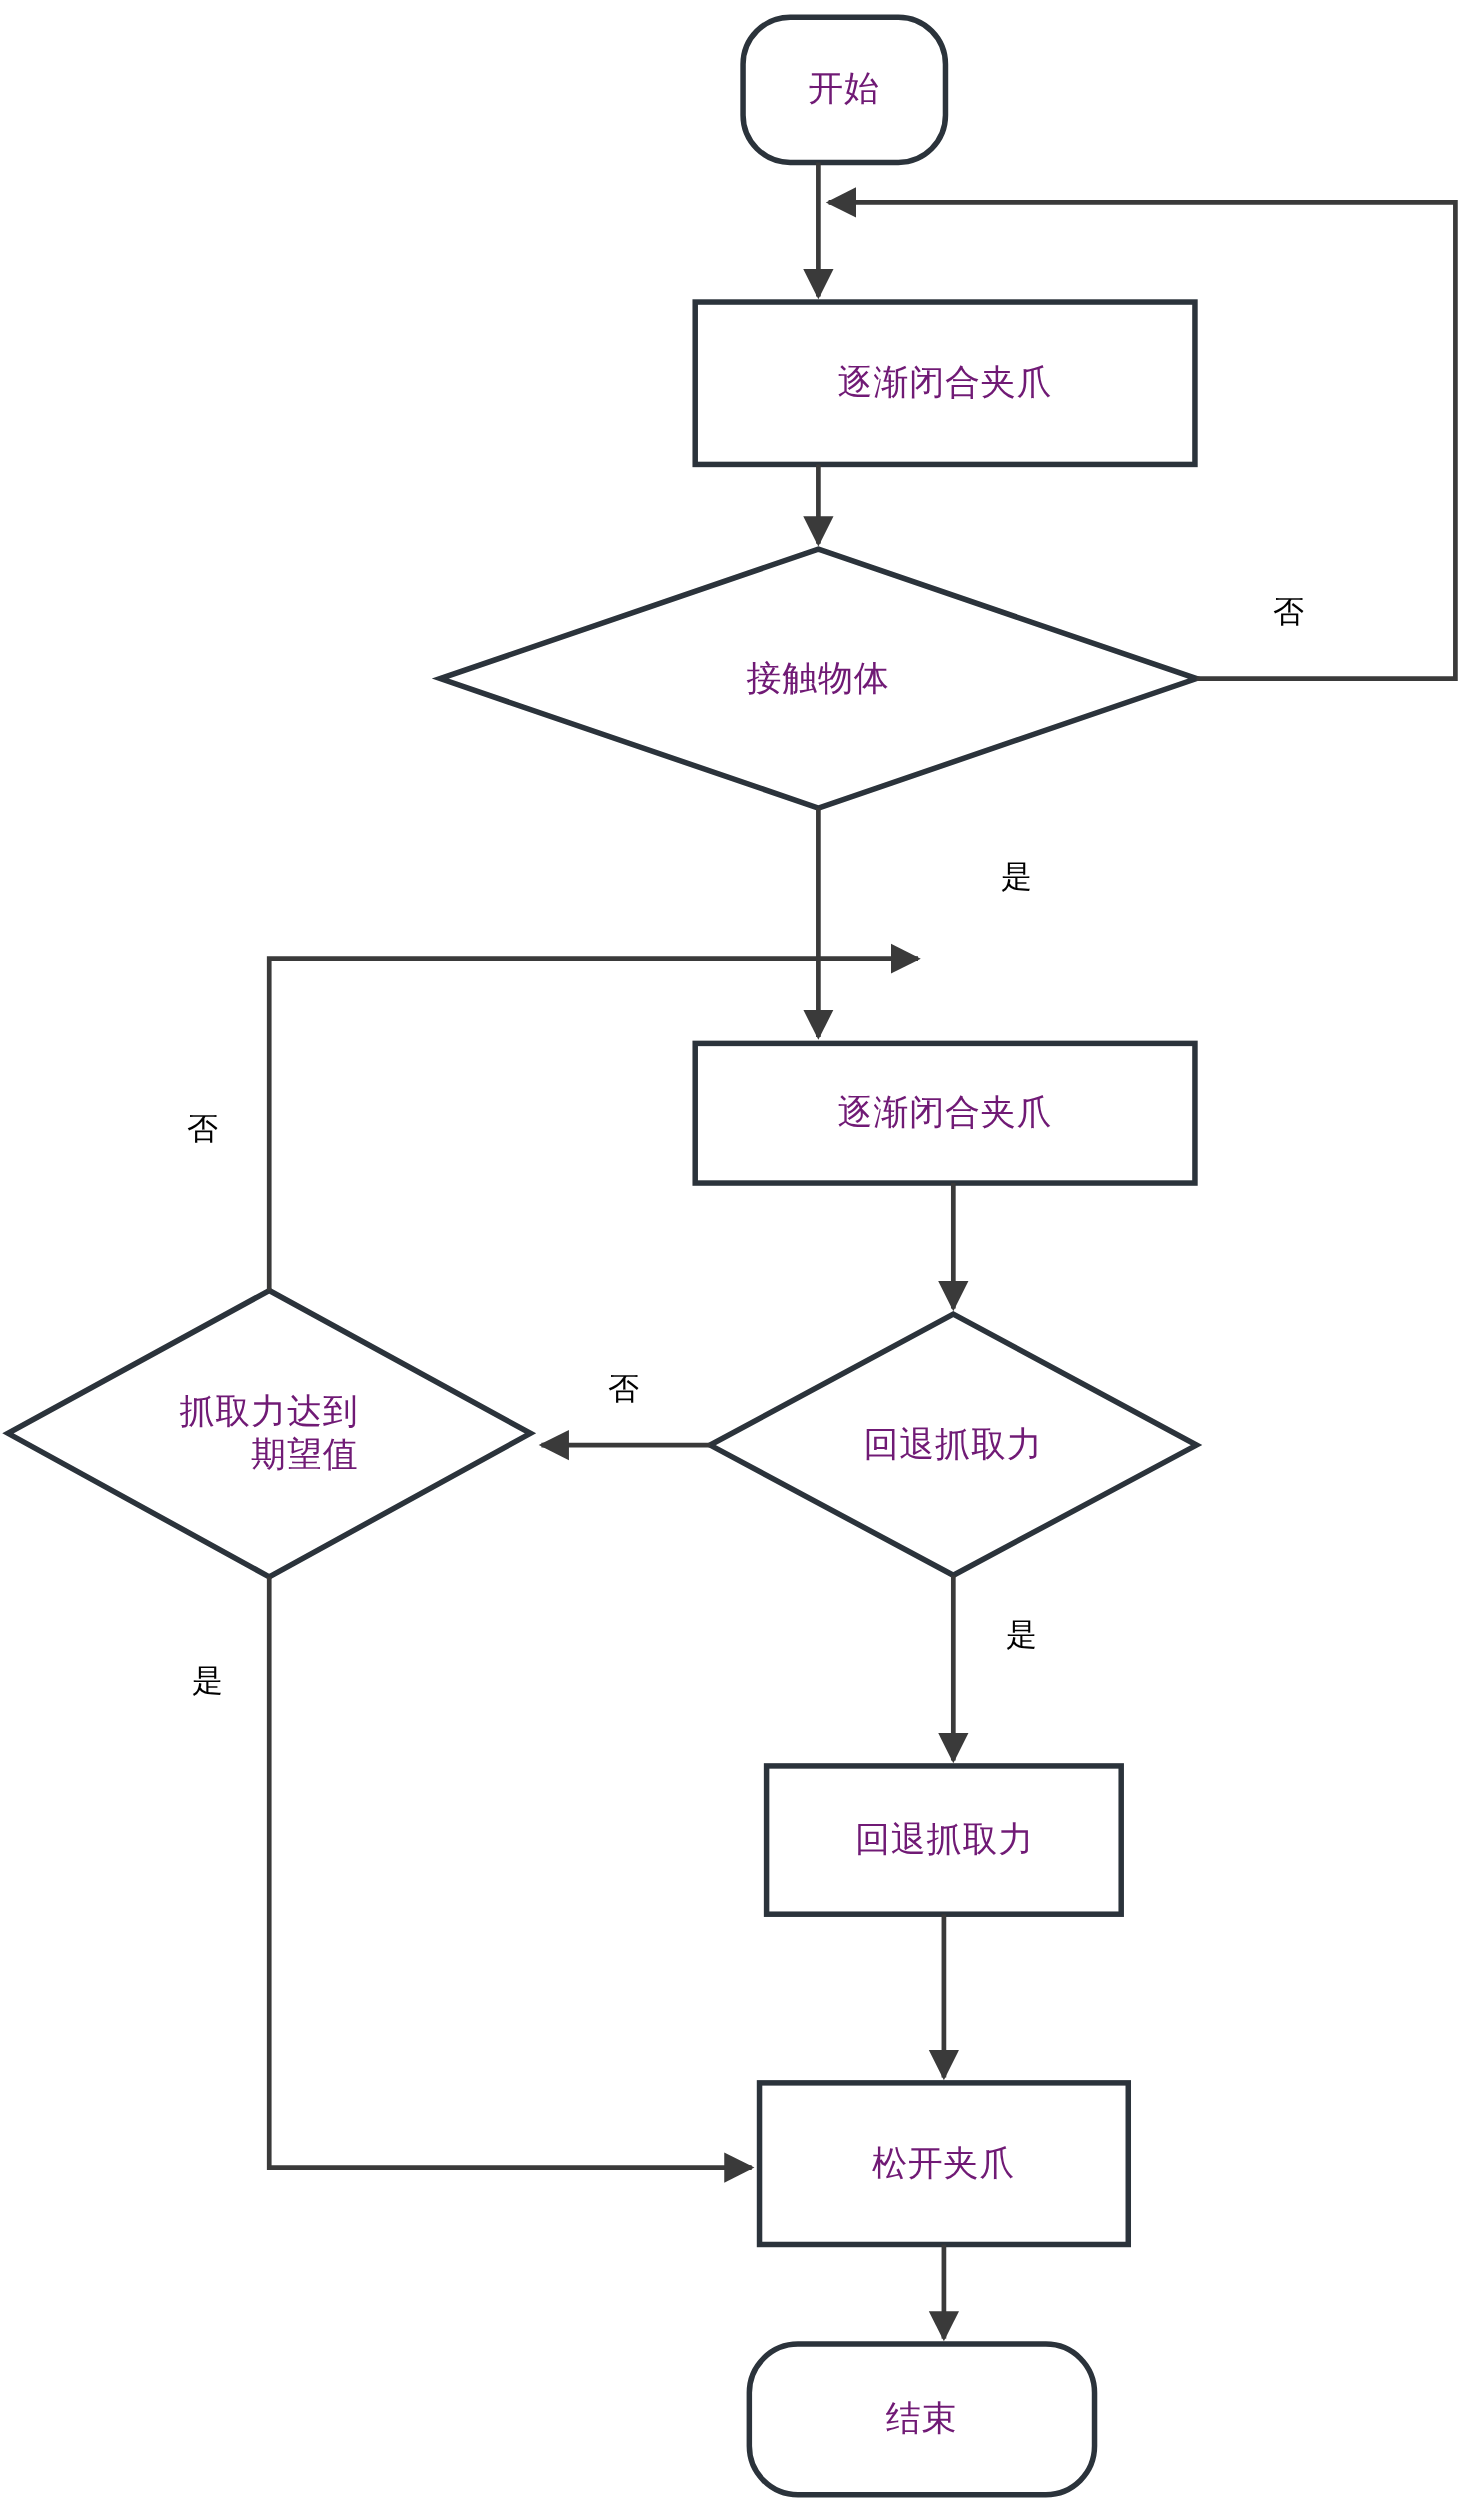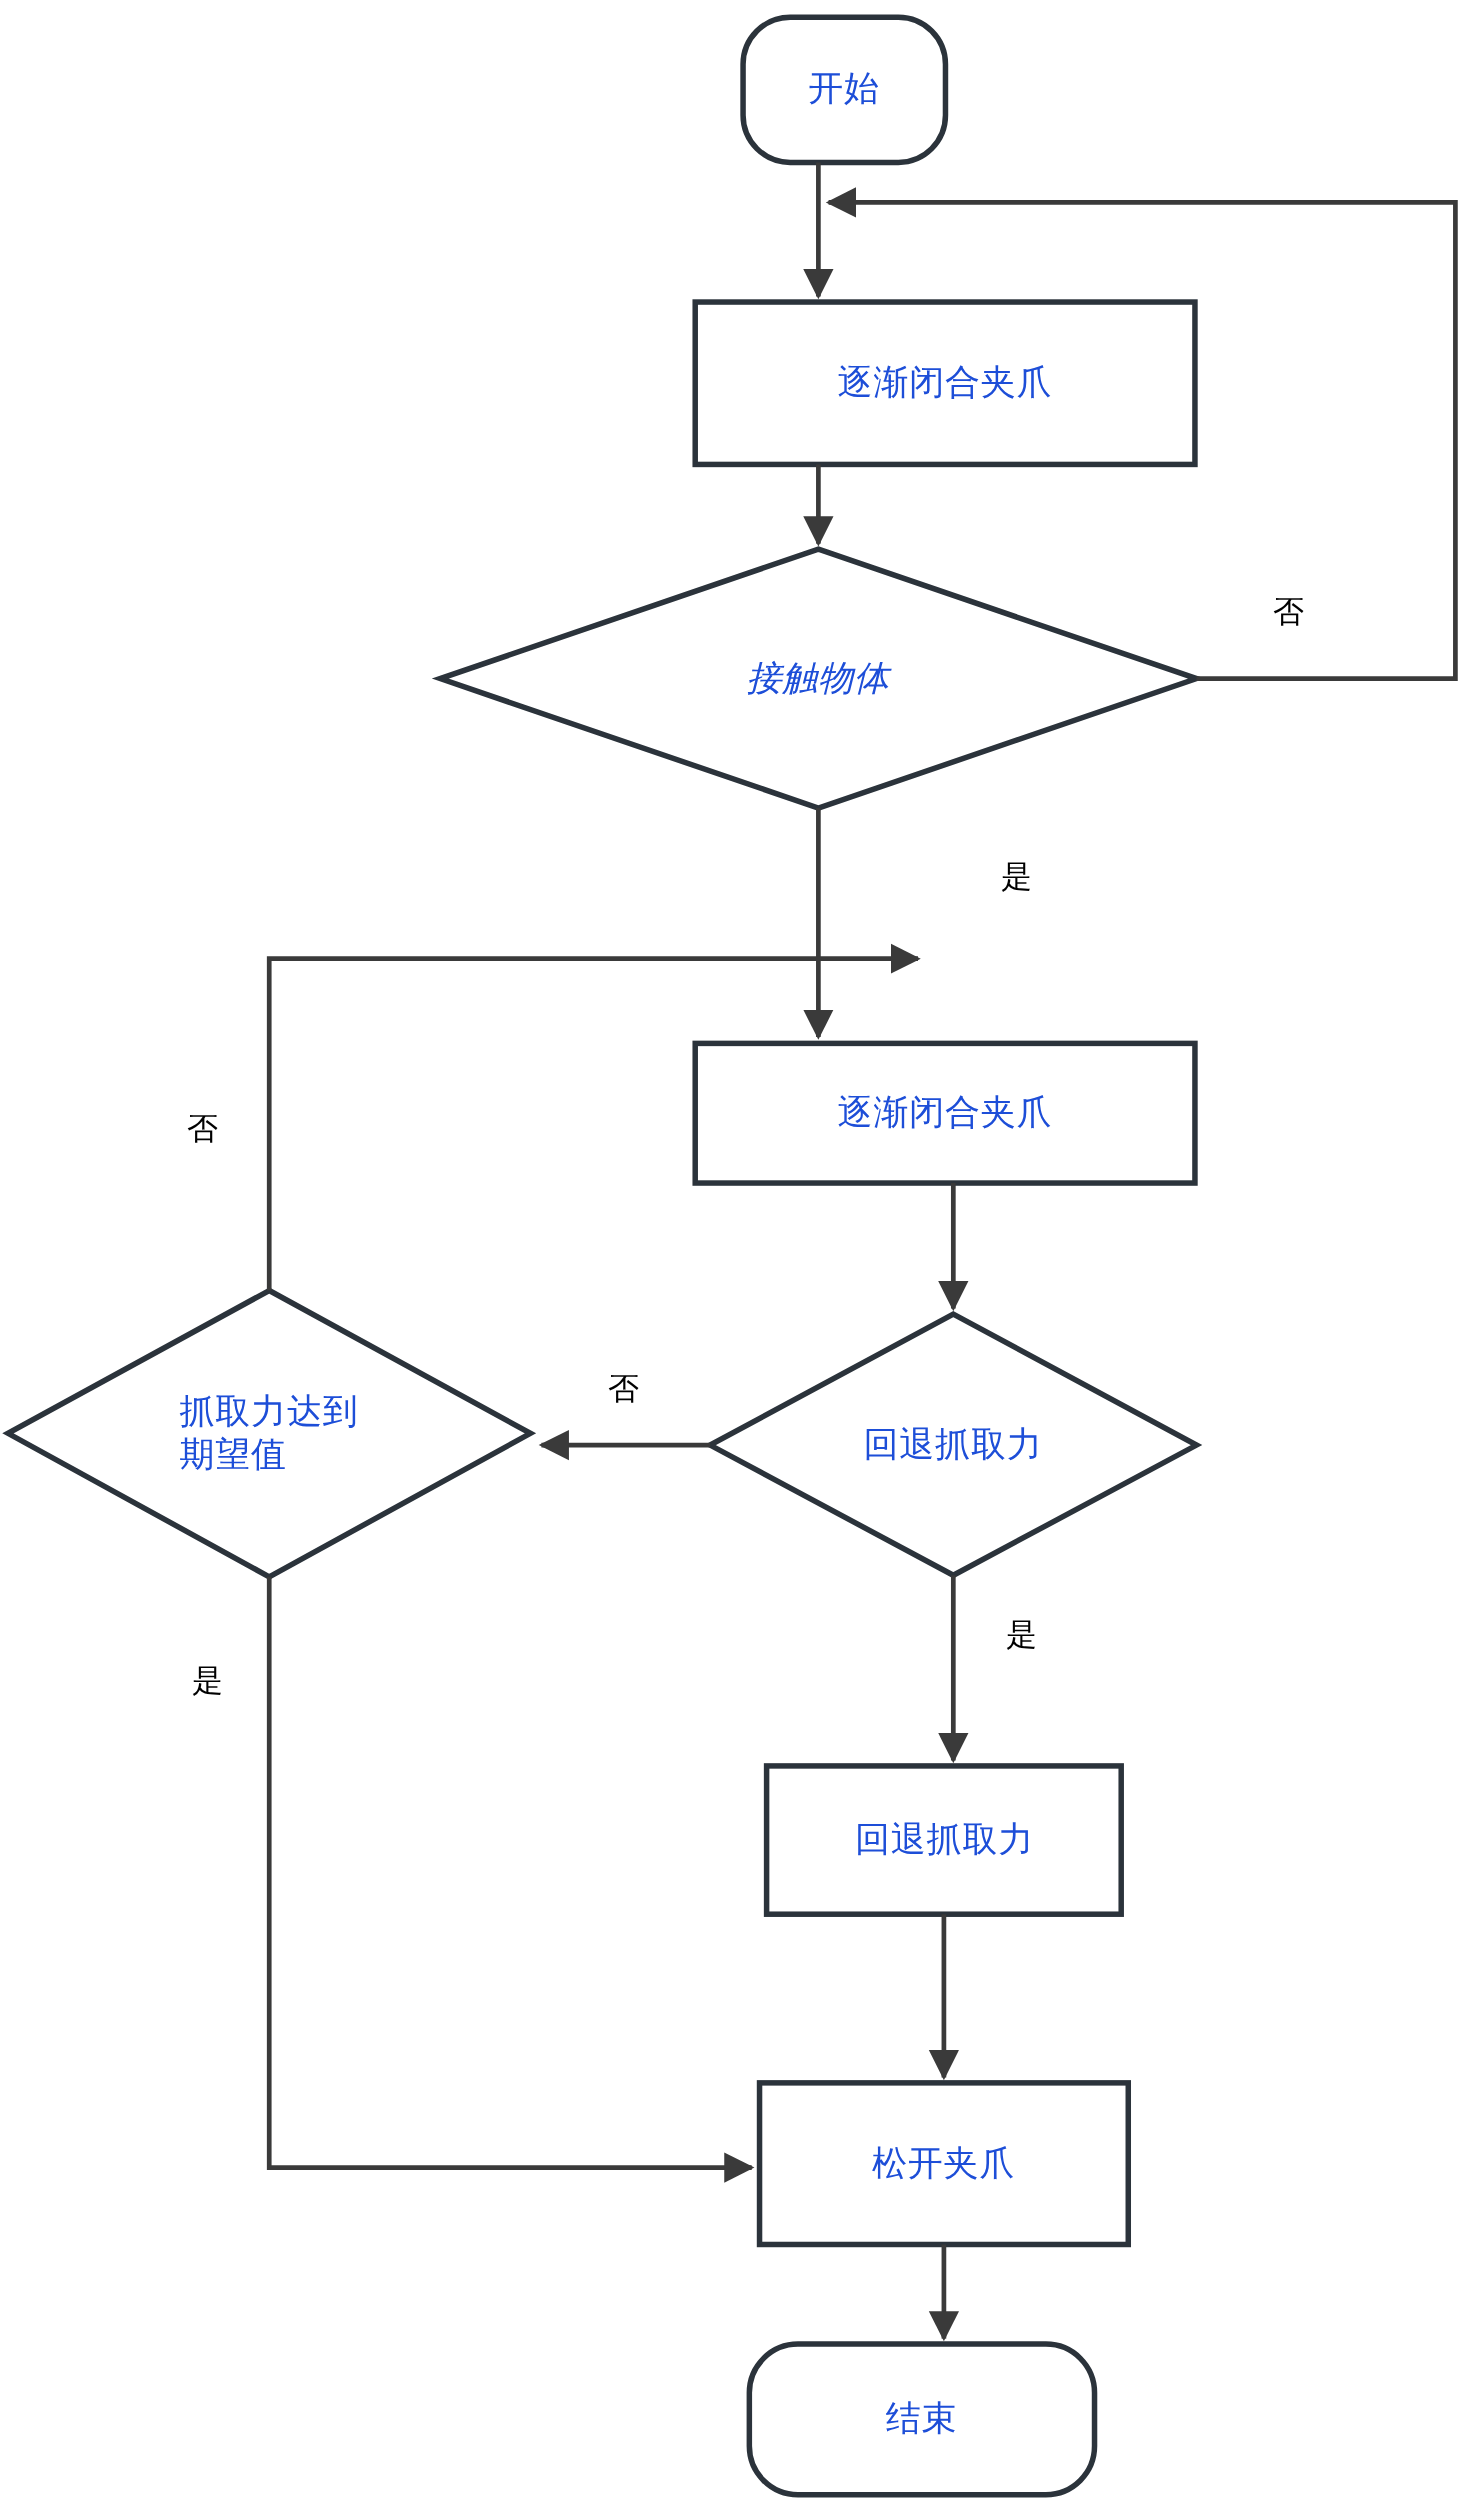--- a/index.html
+++ b/index.html
@@ -21,22 +21,22 @@
     position: absolute;
     inset: 0;
     width: 1483px;
     height: 2512px;
   }
   .node-label {
     position: absolute;
     display: flex;
     align-items: center;
     justify-content: center;
-    text-align: left;
-    color: #1d4ed8;
+    text-align: right;
+    color: #701a75;
     font-size: 35px;
     line-height: 1.22;
     letter-spacing: 0.8px;
     white-space: pre-line;
     pointer-events: none;
   }
   .edge-label {
     position: absolute;
     color: #000000;
     font-size: 31px;
@@ -95,21 +95,21 @@
 
     <path d="M 343 2010 L 343 2763 L 958 2763" fill="none" stroke="#3a3a3a" stroke-width="6" marker-end="url(#arrow)"></path>
 
     <path d="M 1203 2861 L 1203 2981" fill="none" stroke="#3a3a3a" stroke-width="6" marker-end="url(#arrow)"></path>
   </svg>
 
   <div class="node-label" style="left:743px; top:17.3px; width:202px; height:145px;">开始</div>
 
   <div class="node-label" style="left:695px; top:302px; width:500px; height:162px;">逐渐闭合夹爪</div>
 
-  <div class="node-label" style="left:622px; top:628px; width:392px; height:102px;font-style:italic;">接触物体</div>
+  <div class="node-label" style="left:622px; top:628px; width:392px; height:102px;">接触物体</div>
 
   <div class="node-label" style="left:695px; top:1043px; width:500px; height:140px;">逐渐闭合夹爪</div>
 
   <div class="node-label" style="left:757px; top:1394px; width:392px; height:102px;">回退抓取力</div>
 
   <div class="node-label" style="left:73px; top:1359px; width:392px; height:149px;">抓取力达到
 期望值</div>
 
   <div class="node-label" style="left:767px; top:1766px; width:355px; height:148px;">回退抓取力</div>
 

